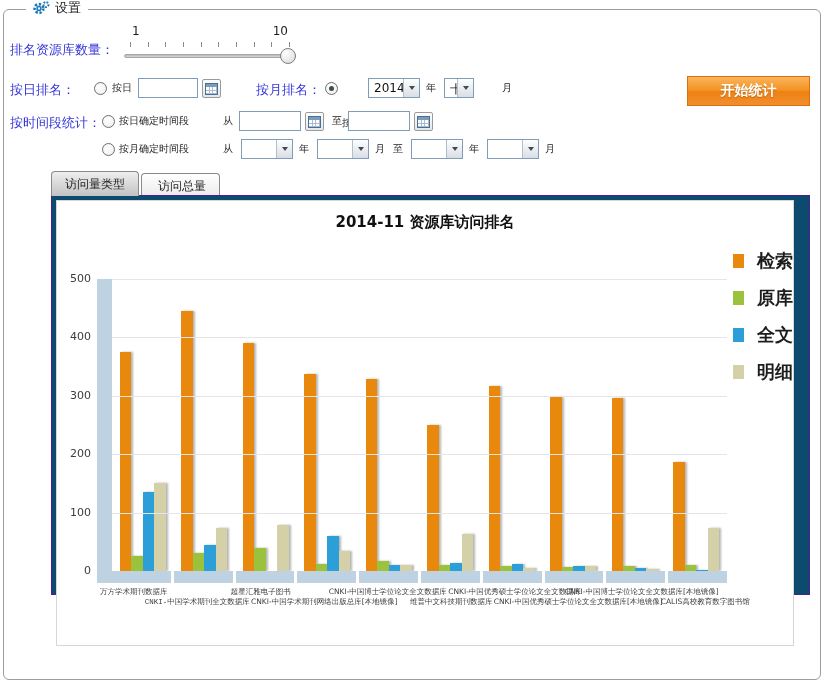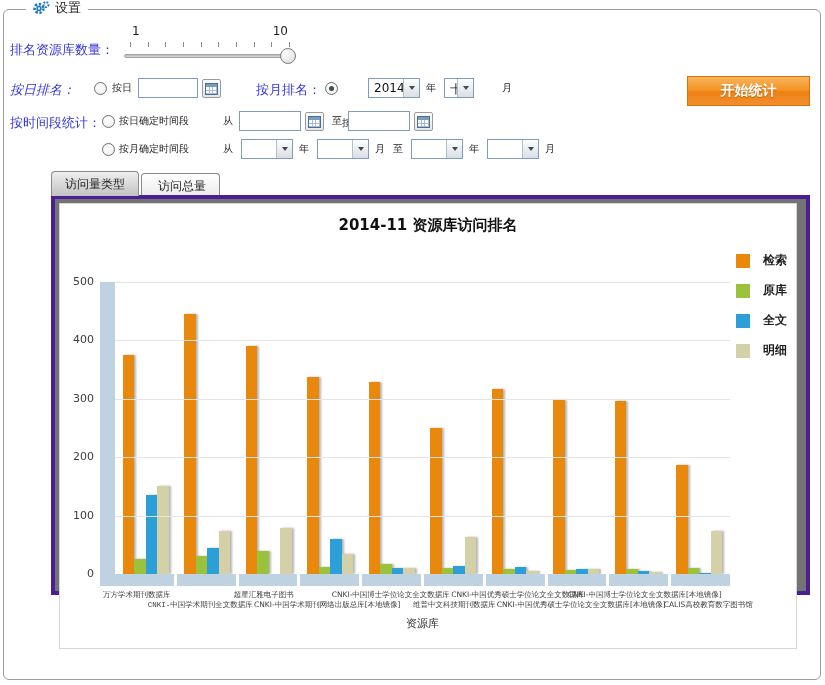--- a/index.html
+++ b/index.html
@@ -55,21 +55,21 @@
                text-shadow:0 1px 1px rgba(140,70,0,.5); display:flex; align-items:center; justify-content:center; }
 
   
   .tabbar { position:absolute; left:47px; top:161px; height:25px; display:flex; gap:2px; }
   .tab { border:1px solid #8a8a8a; border-bottom:none; border-radius:4px 4px 0 0;
          font-size:12px; padding:4px 13px 0 13px; height:25px; color:#1d1d1d; }
   .tab.active { background:linear-gradient(#eeeeee,#c3c3c3); position:relative; z-index:2; }
   .tab.inactive { background:linear-gradient(#ffffff,#ececec); height:23px; margin-top:2px;padding-left:16px; }
 
   .panel { position:absolute; left:47px; top:185px; width:759px; height:400px;
-           border:4px solid #4c1d95; background:#737373; }
+           border:1px solid #4c1d95; background:#0c4a6e; }
   .chartbox { position:absolute; left:4px; top:4px; width:738px; height:446px;
               border:1px solid #d6d6d6; background:#fff; }
 
   .chart-title { position:absolute; left:0; top:12px; width:100%; text-align:center;
                  font-size:15px; font-weight:bold; color:#111; }
 
   .plot { position:absolute; left:55px; top:78px; width:615px; height:292px; }
   .gridline { position:absolute; left:0; width:100%; height:1px; background:#e5e5e5; }
   .ywall { position:absolute; left:40px; top:78px; width:15px; height:304px; background:#bfd2e1; }
   .ylabel { position:absolute; width:34px; text-align:right; font-size:11px; color:#3d3d3d; }
@@ -80,21 +80,21 @@
   .xband .seg { flex:1; background:#bfd2e1; }
   .xlabels { position:absolute; left:45px; top:384px; width:635px; height:26px; }
   .xlabels span { position:absolute; transform:translateX(-50%); white-space:nowrap;
                   font-size:7.5px; color:#3d3d3d; }
   .xaxis-title { position:absolute; left:55px; top:412px; width:615px; text-align:center;
                  font-size:11px; color:#2d2d2d; }
 
   .legend { position:absolute; left:676px; top:48px; width:60px; }
   .legend .item { display:flex; align-items:center; gap:13px; margin-bottom:13px; }
   .legend .sw { width:14px; height:14px; }
-  .legend .lt { font-size:12px; font-weight:bold; color:#1d1d1d; white-space:nowrap;font-family:Liberation Serif, serif; }
+  .legend .lt { font-size:18px; font-weight:bold; color:#1d1d1d; white-space:nowrap;font-family:Liberation Serif, serif; }
 </style>
 </head>
 <body>
 
 <div class="frame">
   <div class="frame-legend">
     <svg width="17" height="14" viewBox="0 0 17 14">
       <g fill="none" stroke="#1878b8">
         <circle cx="6" cy="7.5" r="4.4" stroke-width="2.6" stroke-dasharray="2.3 1.7"></circle>
         <circle cx="6" cy="7.5" r="1.9" stroke-width="1.5"></circle>
@@ -117,21 +117,21 @@
         <div class="tick"></div>
         <div class="tick"></div>
         <div class="tick"></div>
         <div class="tick"></div>
         <div class="tick"></div>
       </div>
     <div class="track"></div>
     <div class="thumb"></div>
   </div>
 
-  <span class="blue-label" style="left:6px; top:71px;font-style:italic;">按日排名：</span>
+  <span class="blue-label" style="left:6px; top:71px;">按日排名：</span>
   <span class="radio" style="left:90px; top:72px;"></span>
   <span class="plain-label" style="left:108px; top:71px;">按日</span>
   <input class="tbox" style="left: 134px; top: 68px; width: 60px;">
   <div class="calbtn" style="left:198px; top:69px;">
     <div class="cal-glyph"></div>
   </div>
 
   <span class="blue-label" style="left:252px; top:71px;">按月排名：</span>
   <span class="radio checked" style="left:321px; top:72px;"></span>
   <span class="plain-label" style="left:338px; top:71px;margin-top:35px;">按月</span>
@@ -294,21 +294,20 @@
           <span style="left: 15%; top: 12px; font-family: Liberation Mono, monospace;">CNKI-中国学术期刊全文数据库</span>
           <span style="left: 25%; top: 2px;">超星汇雅电子图书</span>
           <span style="left: 35%; top: 12px;">CNKI-中国学术期刊网络出版总库[本地镜像]</span>
           <span style="left: 45%; top: 2px;">CNKI-中国博士学位论文全文数据库</span>
           <span style="left: 55%; top: 12px;">维普中文科技期刊数据库</span>
           <span style="left: 65%; top: 2px;">CNKI-中国优秀硕士学位论文全文数据库</span>
           <span style="left: 75%; top: 12px;">CNKI-中国优秀硕士学位论文全文数据库[本地镜像]</span>
           <span style="left: 85%; top: 2px;">CNKI-中国博士学位论文全文数据库[本地镜像]</span>
           <span style="left: 95%; top: 12px;">CALIS高校教育数字图书馆</span>
         </div>
-      <div class="xaxis-title">资源库</div>
       <div class="legend">
           <div class="item">
             <span class="sw" style="background: rgb(232, 137, 13);"></span>
             <span class="lt">检索</span>
           </div>
           <div class="item">
             <span class="sw" style="background: rgb(155, 194, 61);"></span>
             <span class="lt">原库</span>
           </div>
           <div class="item">

